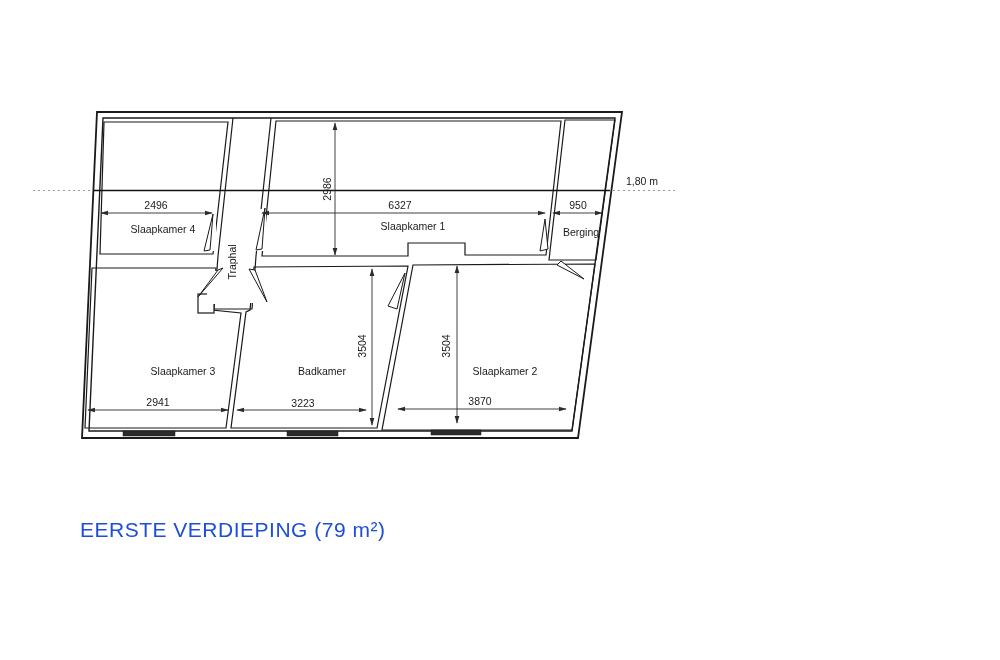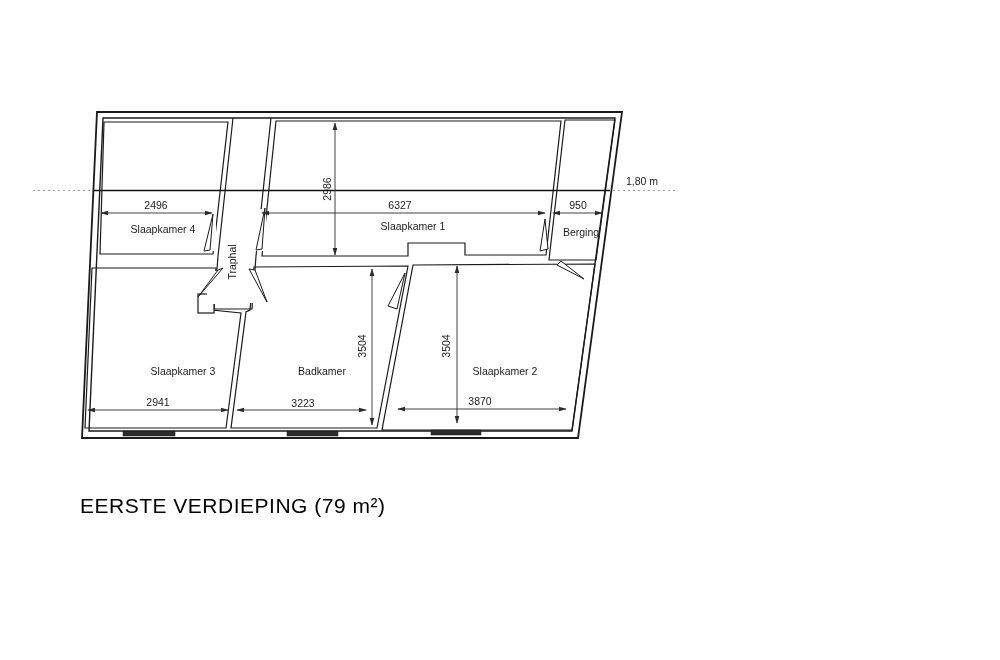--- a/index.html
+++ b/index.html
@@ -1,18 +1,18 @@
 <!DOCTYPE html>
 <html><head>
 <meta charset="utf-8">
 <style>
   html,body{margin:0;padding:0;background:#ffffff;}
   .page{position:relative;width:1000px;height:660px;background:#ffffff;overflow:hidden;
         font-family:"Liberation Sans", sans-serif;}
-  .plan-title{position:absolute;left:80px;top:494px;font-size:21px;color:#000000;
+  .plan-title{position:absolute;left:80px;top:518px;font-size:21px;color:#1d4ed8;
               letter-spacing:0.5px;white-space:nowrap;text-align:right;}
   svg text{font-family:"Liberation Sans", sans-serif;fill:#1a1a1a;}
   .room-label{font-size:10.5px;}
   .dim-label{font-size:10.5px;}
   .height-label{font-size:10.5px;}
   .wall{stroke:#1a1a1a;fill:none;}
   .dimline{stroke:#2b2b2b;stroke-width:0.9;fill:none;}
   .gap{fill:#ffffff;stroke:none;}
   .door{stroke:#1a1a1a;stroke-width:1;fill:#ffffff;}
   .window{fill:#2b2b2b;stroke:#1a1a1a;stroke-width:0.5;}

